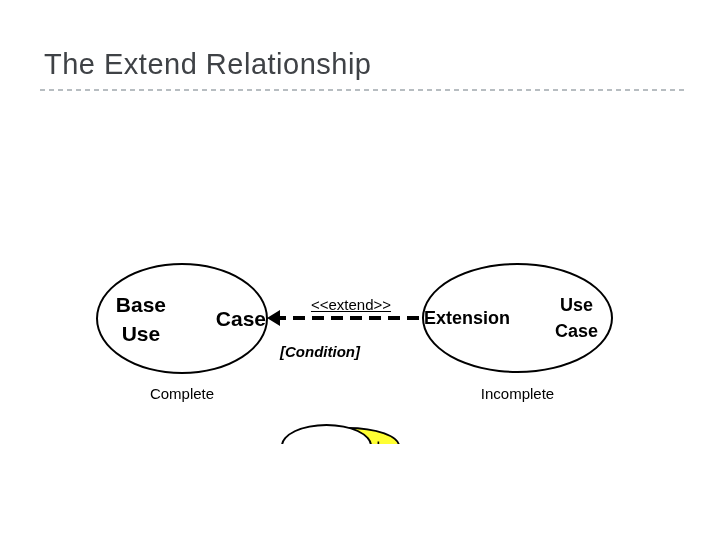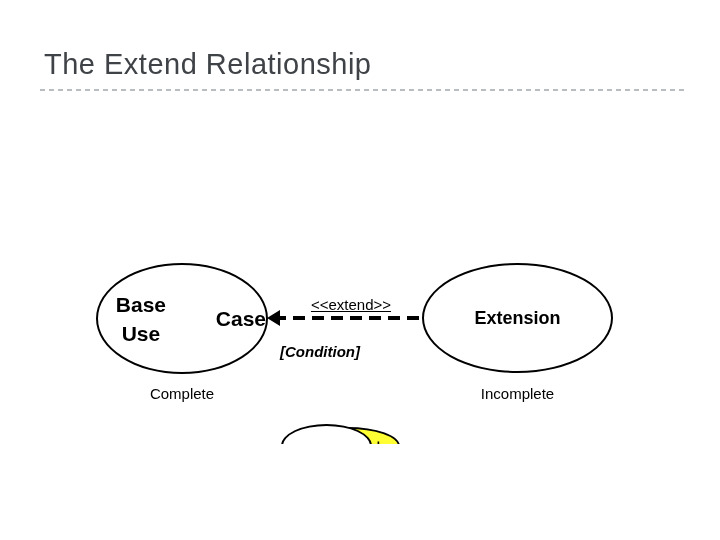--- a/index.html
+++ b/index.html
@@ -144,20 +144,21 @@
 
   <div class="divider top-divider"></div>
 
   <div class="ellipse base">
     <div>Base Use</div>
     <div>Case</div>
   </div>
 
   <div class="ellipse extension">
     <div>Extension</div>
+    <div>Use Case</div>
   </div>
 
   <div class="arrow-line"></div>
   <div class="arrow-head"></div>
   <div class="stereotype">&lt;&lt;extend&gt;&gt;</div>
   <div class="condition">[Condition]</div>
 
   <div class="caption right-caption">Incomplete</div>
   <div class="caption left-caption">Complete</div>
 

